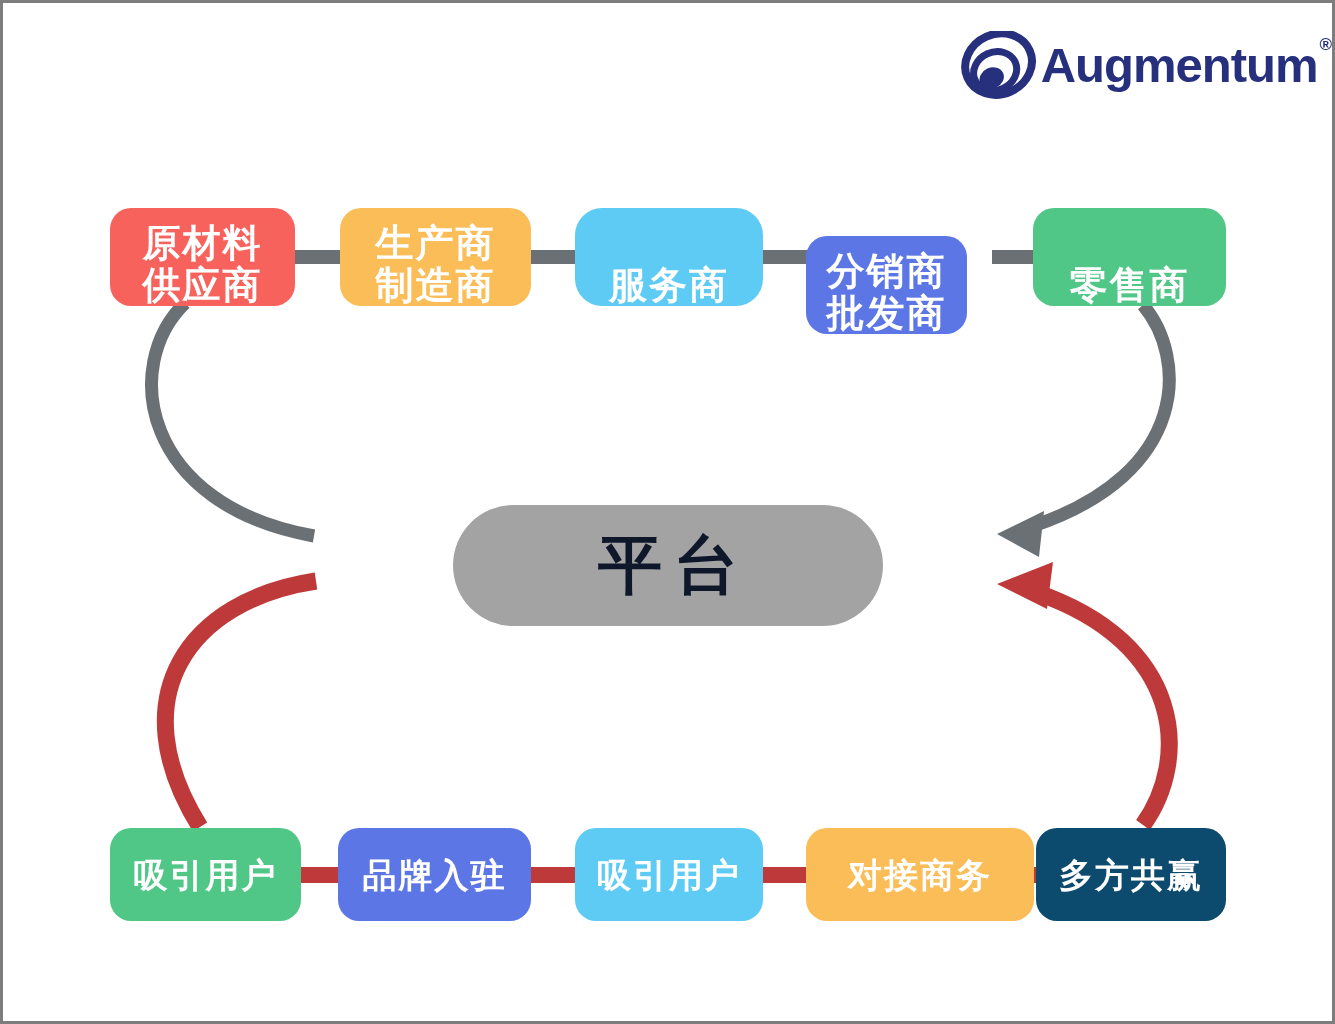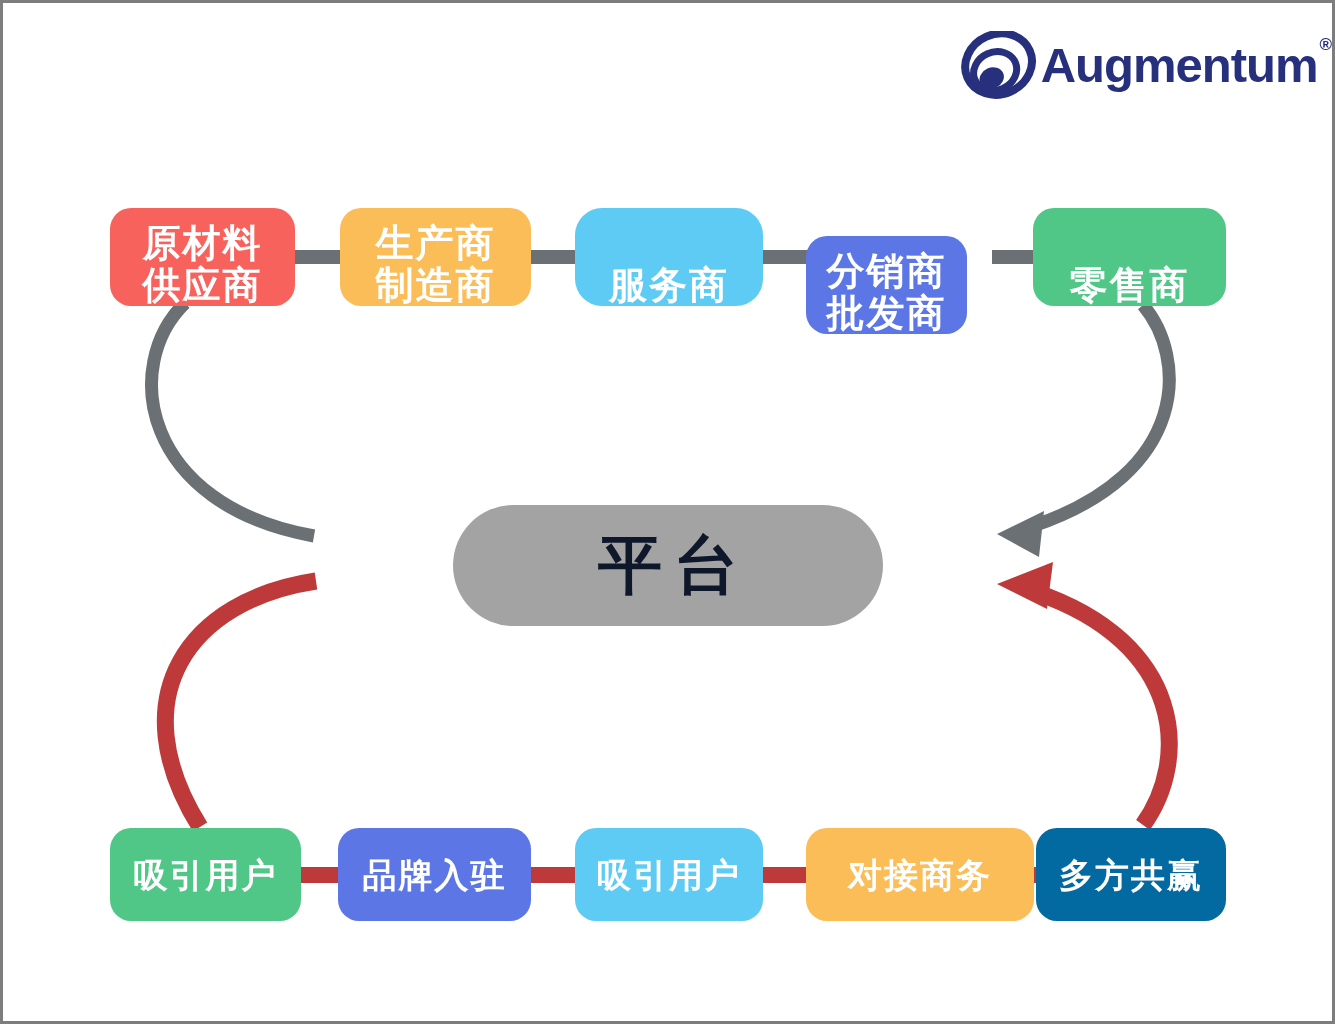--- a/index.html
+++ b/index.html
@@ -115,17 +115,17 @@
   </div>
   <div class="node botrow" style="left: 335px; width: 193px; background-color: rgb(92, 119, 229);">
     <span class="ln">品牌入驻</span>
   </div>
   <div class="node botrow" style="left: 572px; width: 188px; background-color: rgb(94, 203, 244);">
     <span class="ln">吸引用户</span>
   </div>
   <div class="node botrow" style="left: 803px; width: 228px; background-color: rgb(251, 189, 88);">
     <span class="ln">对接商务</span>
   </div>
-  <div class="node botrow" style="left: 1033px; width: 190px; background-color: #0369a1;">
+  <div class="node botrow" style="left: 1033px; width: 190px; background-color: #0c4a6e;">
     <span class="ln">多方共赢</span>
   </div>
 
 </div>
 
 </body></html>

